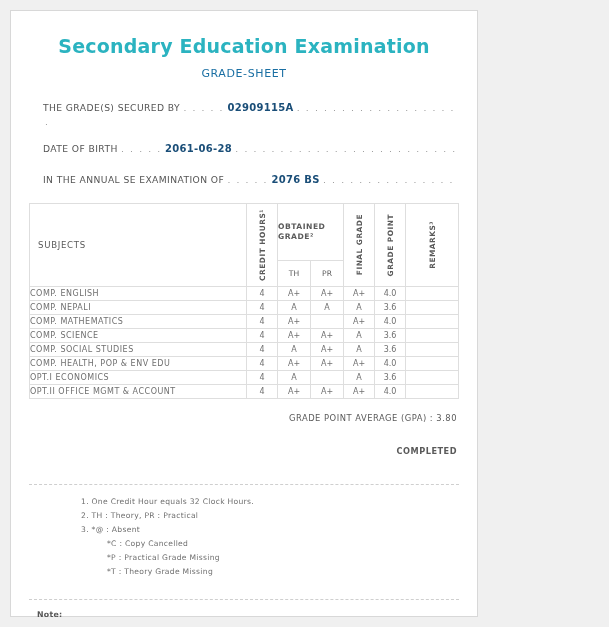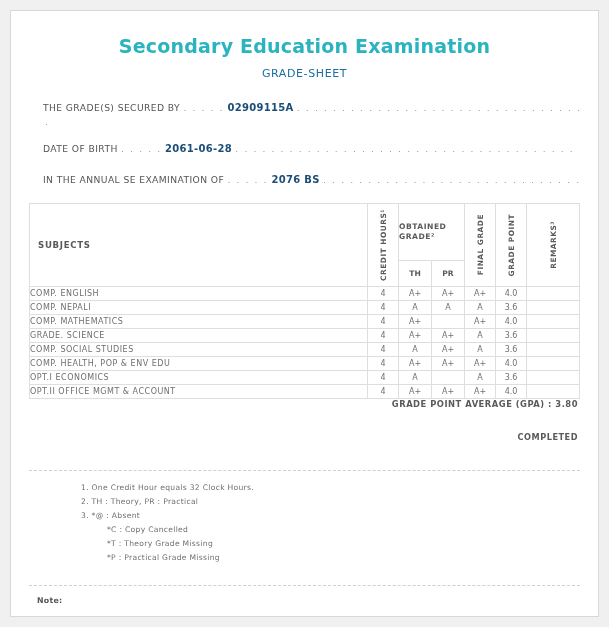--- a/index.html
+++ b/index.html
@@ -8,21 +8,21 @@
     background: #f0f0f0;
   }
   body {
     width: 609px;
     height: 627px;
     font-family: "DejaVu Sans", sans-serif;
     overflow: hidden;
   }
   .page {
     position: relative;
-    width: 589px;
+    width: 468px;
     height: 607px;
     margin: 10px;
     background: #ffffff;
     border: 1px solid #d8d8d8;
     box-sizing: border-box;
     padding: 0;
   }
   .inner {
     padding: 18px 18px 0 18px;
   }
@@ -72,21 +72,21 @@
     color: #6b6b6b;
   }
   table.grades th, table.grades td {
     border: 1px solid #dedede;
     padding: 0;
   }
   .hdr-subjects {
     text-align: left;
     padding-left: 8px !important;
     font-size: 8.6px;
-    font-weight: bold;
+    font-weight: normal;
     letter-spacing: 0.7px;
     color: #5a5a5a;
     vertical-align: middle;
   }
   .vert {
     writing-mode: vertical-rl;
     transform: rotate(180deg);
     white-space: nowrap;
     font-size: 7.4px;
     font-weight: bold;
@@ -101,41 +101,42 @@
     font-size: 7.6px;
     font-weight: bold;
     letter-spacing: 0.5px;
     color: #5a5a5a;
     padding: 4px 2px;
     line-height: 1.35;
   }
   th.sub {
     text-align: center;
     font-size: 7.6px;
-    font-weight: bold;
+    font-weight: normal;
     color: #5a5a5a;
     padding: 3px 0;
     width: 32px;
   }
   td.subject {
     text-align: left;
     padding: 4px 0 4px 8px;
     font-size: 8px;
     letter-spacing: 0.5px;
     color: #6f6f6f;
   }
   td.c { text-align: center; font-size: 8px; color: #6f6f6f; padding: 4px 0; }
   tr.datarow td { height: 13px; }
 
   .gpa-line {
     text-align: right;
     font-size: 8.4px;
-    font-weight: bold;
-    color: #5a5a5a;
-    letter-spacing: 0.5px;
+    font-weight: normal;
+    color: #5a5a5a;
+    letter-spacing: 0.5px;
+    margin-top: 14px;
     padding-right: 2px;
   }
   .completed {
     text-align: right;
     font-size: 8.2px;
     font-weight: bold;
     color: #5a5a5a;
     letter-spacing: 0.5px;
     margin-top: 23px;
     padding-right: 2px;
@@ -243,21 +244,21 @@
           <tr class="datarow">
             <td class="subject">COMP. MATHEMATICS</td>
             <td class="c">4</td>
             <td class="c">A+</td>
             <td class="c"></td>
             <td class="c">A+</td>
             <td class="c">4.0</td>
             <td class="c"></td>
           </tr>
           <tr class="datarow">
-            <td class="subject">GRADE. SCIENCE</td>
+            <td class="subject">COMP. SCIENCE</td>
             <td class="c">4</td>
             <td class="c">A+</td>
             <td class="c">A+</td>
             <td class="c">A</td>
             <td class="c">3.6</td>
             <td class="c"></td>
           </tr>
           <tr class="datarow">
             <td class="subject">COMP. SOCIAL STUDIES</td>
             <td class="c">4</td>
@@ -300,22 +301,22 @@
     <div class="gpa-line">GRADE POINT AVERAGE (GPA) : 3.80</div>
     <div class="completed">COMPLETED</div>
 
     <hr class="sep sep2">
 
     <div class="notes">
       <div>1. One Credit Hour equals 32 Clock Hours.</div>
       <div>2. TH : Theory, PR : Practical</div>
       <div>3. *@ : Absent</div>
       <div class="ind2">*C : Copy Cancelled</div>
+      <div class="ind2">*P : Practical Grade Missing</div>
       <div class="ind2">*T : Theory Grade Missing</div>
-      <div class="ind2">*P : Practical Grade Missing</div>
     </div>
 
     <hr class="sep" style="margin-top:20px">
 
     <div class="footer">
       <div class="lbl">Note:</div>
 
     </div>
 
   </div>

